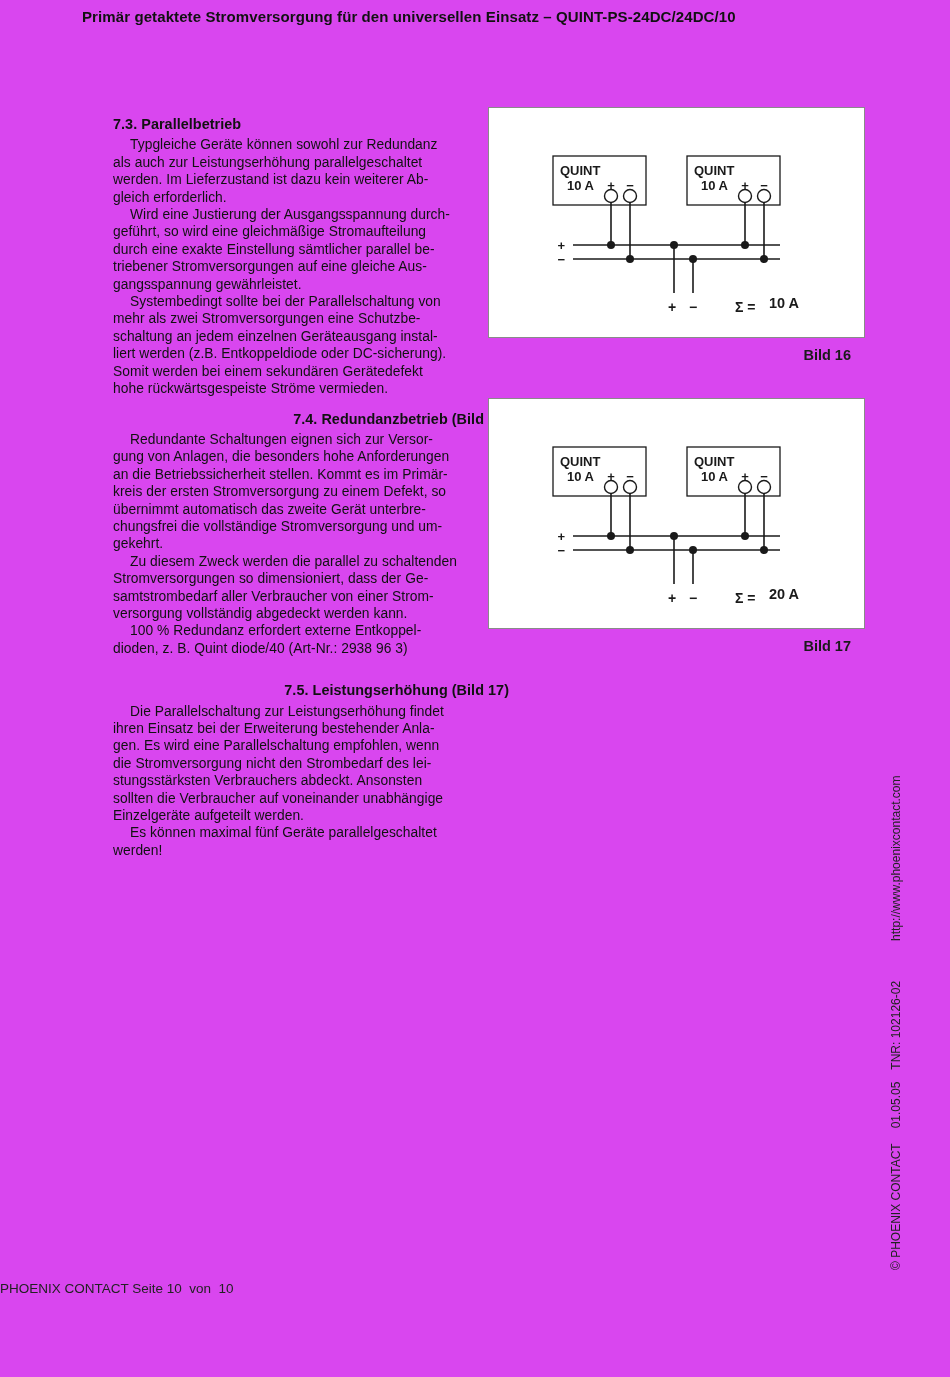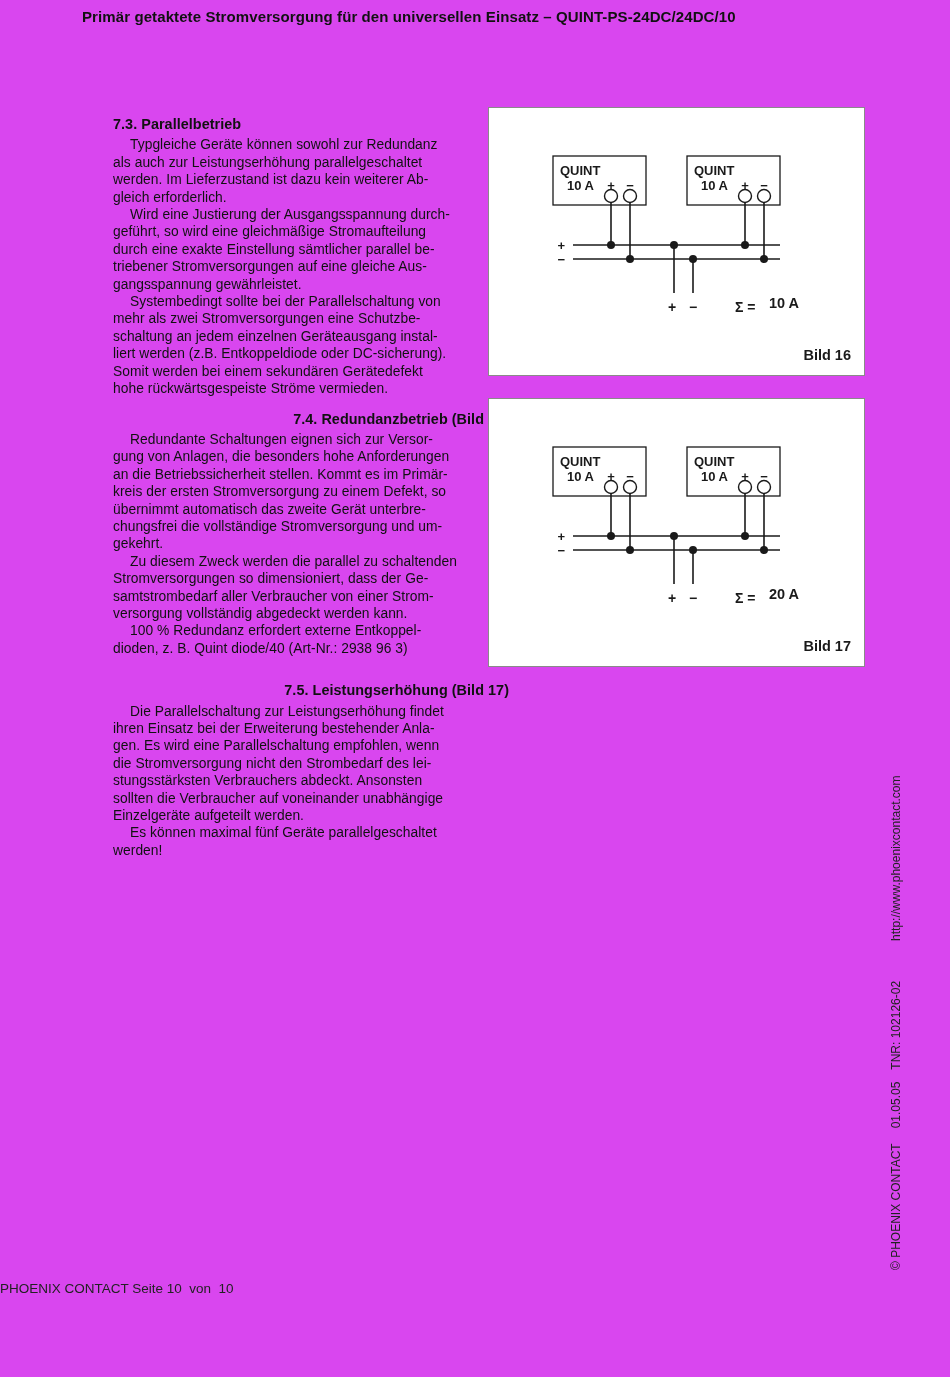--- a/index.html
+++ b/index.html
@@ -14,21 +14,21 @@
   .text-column{
     position:absolute;left:84px;top:116px;width:396px;
     font-size:13.8px;line-height:17.4px;letter-spacing:0.05px;margin-left:29px;
   }
   .section-title{font-size:14.4px;font-weight:bold;margin:0 0 3px 0;}
   .section + .section .section-title{margin-top:13px;text-align:right;}
   .section:nth-of-type(3) .section-title{margin-top:25px;}
   .para{margin:0;text-indent:17px;}
   .para sub{font-size:70%;}
   .figure{
-    position:absolute;left:488px;width:377px;height:269px;
+    position:absolute;left:488px;width:377px;height:231px;
     border:1px solid #8a8a8a;background:#fff;box-sizing:border-box;
   }
   #fig0{top:107px;}
   #fig1{top:398px;}
   .figure svg{display:block;}
   .sidebar{
     position:absolute;left:636px;top:1002px;width:520px;height:16px;
     transform:rotate(-90deg);
     display:flex;align-items:center;
     font-size:12px;color:#222;white-space:nowrap;

